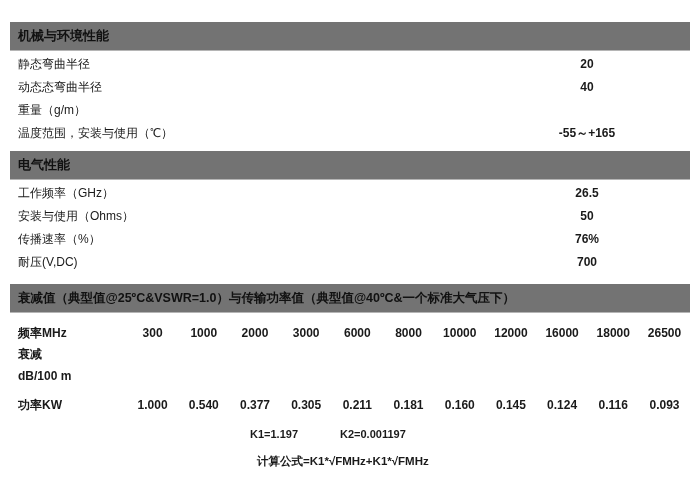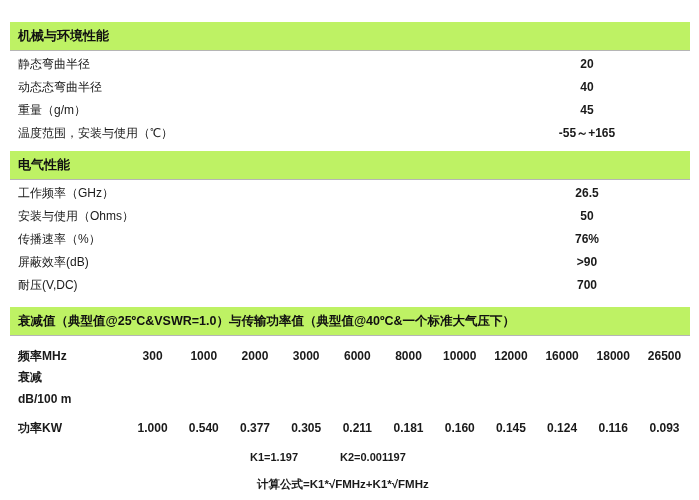--- a/index.html
+++ b/index.html
@@ -7,21 +7,21 @@
   body {
     background:#ffffff;
     font-family:"Liberation Sans", sans-serif;
     color:#1a1a1a;
     position:relative;
     overflow:hidden;
   }
   .doc { position:absolute; top:22px; left:10px; width:680px; }
 
   .sec-header {
-    background:#bef264;
+    background:#737373;
     border-bottom:1px solid #b5b5b5;
     font-weight:bold;
     font-size:13px;
     line-height:16px;
     padding:6px 8px;
     color:#111111;
   }
   .sec2 { margin-top:6px; }
   .sec3 { margin-top:10px; font-size:12.5px; }
 
@@ -91,45 +91,40 @@
     <div class="spec-row">
       <span class="spec-label">静态弯曲半径</span>
       <span class="spec-value">20</span>
     </div>
     <div class="spec-row">
       <span class="spec-label">动态态弯曲半径</span>
       <span class="spec-value">40</span>
     </div>
     <div class="spec-row">
       <span class="spec-label">重量（g/m）</span>
-      <span class="spec-value">45</span>
     </div>
     <div class="spec-row">
       <span class="spec-label">温度范围，安装与使用（℃）</span>
       <span class="spec-value">-55～+165</span>
     </div>
   </div>
 
   <div class="sec-header sec2">电气性能</div>
   <div class="spec-rows">
     <div class="spec-row">
       <span class="spec-label">工作频率（GHz）</span>
       <span class="spec-value">26.5</span>
     </div>
     <div class="spec-row">
       <span class="spec-label">安装与使用（Ohms）</span>
       <span class="spec-value">50</span>
     </div>
     <div class="spec-row">
       <span class="spec-label">传播速率（%）</span>
       <span class="spec-value">76%</span>
-    </div>
-    <div class="spec-row">
-      <span class="spec-label">屏蔽效率(dB)</span>
-      <span class="spec-value">&gt;90</span>
     </div>
     <div class="spec-row">
       <span class="spec-label">耐压(V,DC)</span>
       <span class="spec-value">700</span>
     </div>
   </div>
 
   <div class="sec-header sec3">衰减值（典型值@25ºC&amp;VSWR=1.0）与传输功率值（典型值@40ºC&amp;一个标准大气压下）</div>
 
   <div class="ftable">

